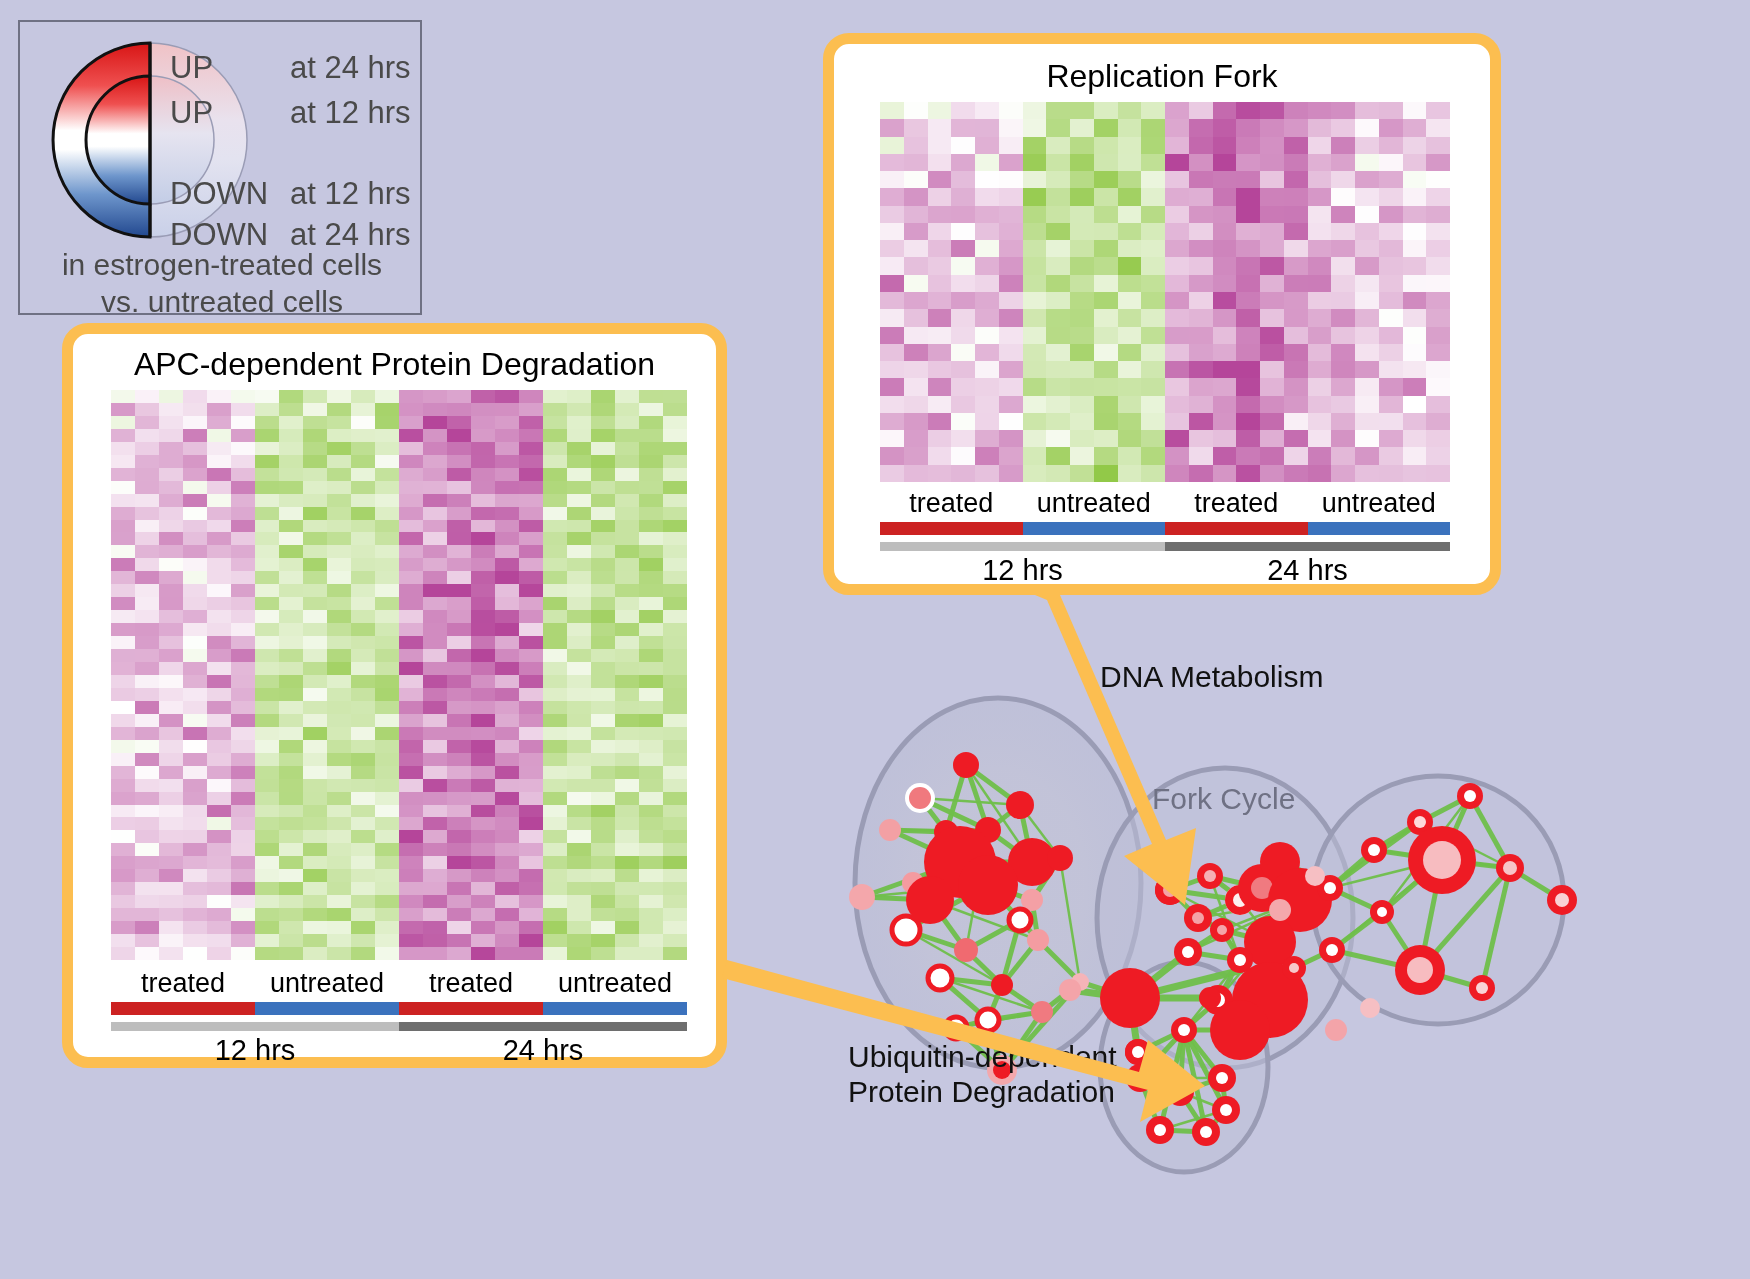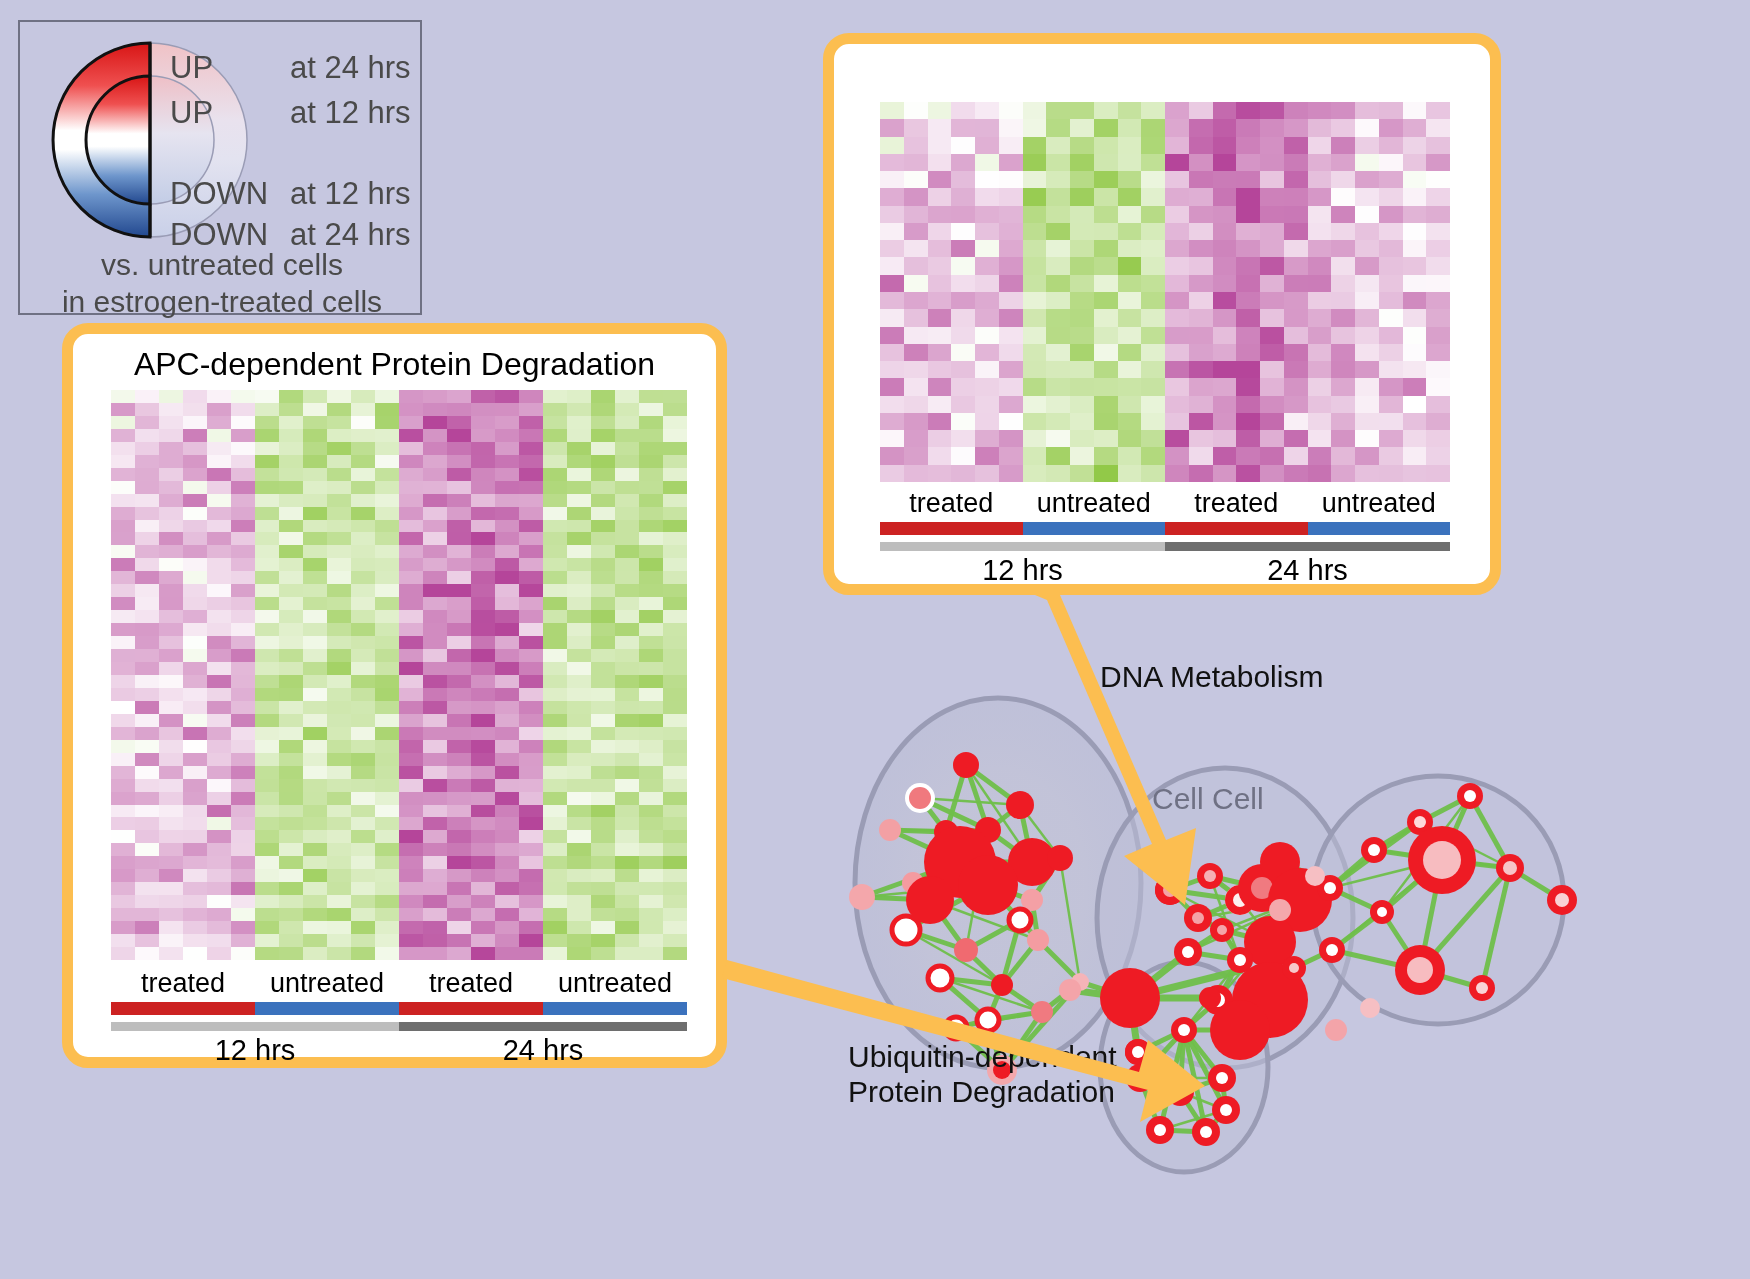--- a/index.html
+++ b/index.html
@@ -121,27 +121,28 @@
         <span class="w1">DOWN</span>
         <span>at 12 hrs</span>
       </div>
       <div class="krow" style="margin-top:10px;">
         <span class="w1">DOWN</span>
         <span>at 24 hrs</span>
       </div>
     </div>
 
     <div class="keyfoot">
+      <div>in estrogen-treated cells</div>
       <div>vs. untreated cells</div>
-      <div>in estrogen-treated cells</div>
     </div>
   </div>
 
 
   <div class="opanel" id="rf-panel">
+    <div class="ptitle" style="margin-top:14px;">Replication Fork</div>
     <div class="hmwrap" id="rf-hm" style="left:46px;top:58px;width:570px;height:380px;">
       <div class="hm" id="rf-grid" style="grid-template-columns: repeat(24, 1fr); grid-template-rows: repeat(22, 1fr);">
           <div style="background:rgb(233,244,217)"></div>
           <div style="background:rgb(253,254,252)"></div>
           <div style="background:rgb(237,246,225)"></div>
           <div style="background:rgb(241,219,236)"></div>
           <div style="background:rgb(247,234,244)"></div>
           <div style="background:rgb(252,253,250)"></div>
           <div style="background:rgb(237,246,225)"></div>
           <div style="background:rgb(185,220,138)"></div>
@@ -2066,21 +2067,21 @@
           <circle cx="712" cy="388" r="6" fill="#f9d3d6"></circle>
         <circle cx="792" cy="300" r="15" fill="#ee1b24"></circle>
           <circle cx="792" cy="300" r="7" fill="#f9d1d4"></circle>
         <circle cx="566" cy="430" r="11" fill="#f3a4a9"></circle>
         <circle cx="600" cy="408" r="10" fill="#f6bfc3"></circle>
       </g>
     </svg>
 
     
     <div class="netlabel" id="lbl-dna">DNA Metabolism</div>
-    <div class="netlabel" id="lbl-cc">Cell Cell</div>
+    <div class="netlabel" id="lbl-cc">Fork Cycle</div>
     <div class="netlabel" id="lbl-ub">Ubiquitin-dependent
 Protein Degradation</div>
   </div>
 
   <svg class="stage" style="pointer-events:none;" viewBox="0 0 1750 1279">
 
     <path d="M1035 595 L1060 595 L1166 840 L1196 828 L1185 905 L1124 856 L1152 844 L1047 600 Z" fill="#fcbe50"></path>
 
     <path d="M727 960 L1139 1072 L1148 1040 L1205 1086 L1140 1122 L1148 1090 L722 978 Z" fill="#fcbe50"></path>
   </svg>

